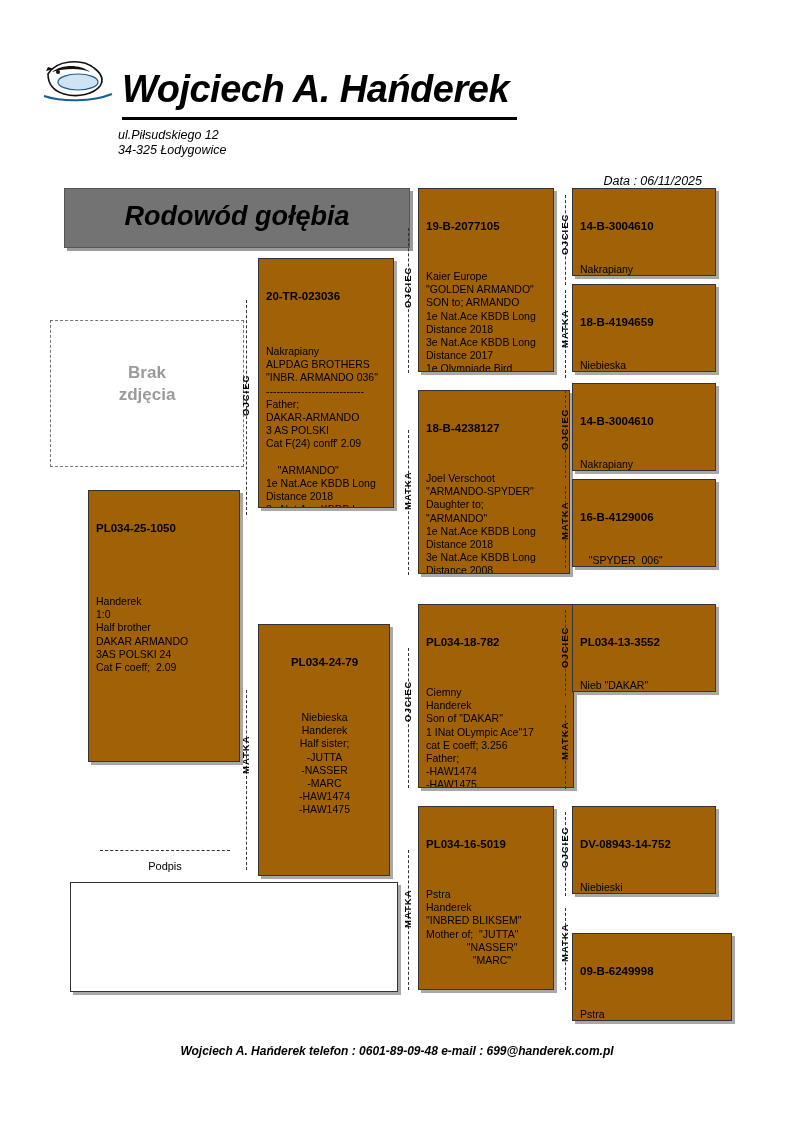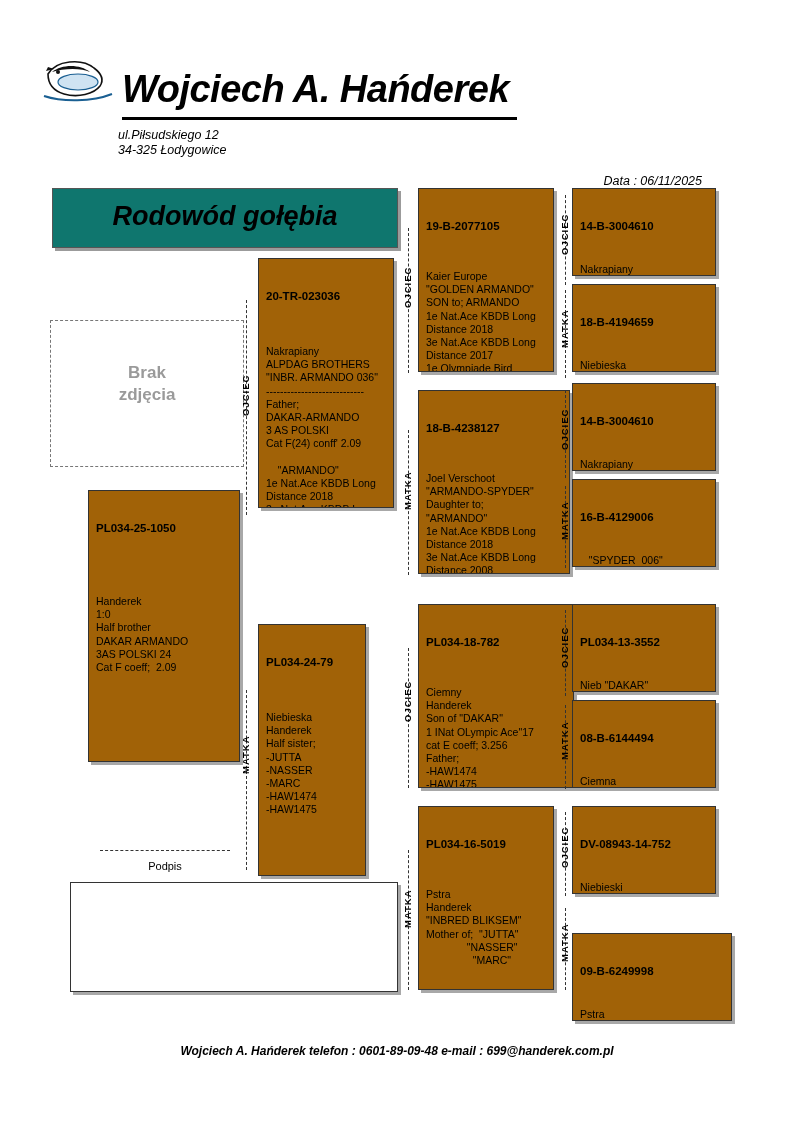--- a/index.html
+++ b/index.html
@@ -61,25 +61,25 @@
     top: 150px;
     font-style: italic;
     font-size: 12.5px;
     white-space: nowrap;
     margin-top: 24px;
   }
 
   
   .title-box {
     position: absolute;
-    left: 52px;
+    left: 64px;
     top: 188px;
     width: 344px;
     height: 58px;
-    background: #0f766e;
+    background: #737373;
     border: 1px solid #555;
     box-shadow: 3px 3px 0 #9b9b9b;
   }
   .title-box span {
     position: absolute;
     left: 0; right: 0;
     top: 12px;
     text-align: center;
     font-size: 27px;
     font-weight: bold;
@@ -229,21 +229,21 @@
 
     "ARMANDO"
 1e Nat.Ace KBDB Long
 Distance 2018
 3e Nat.Ace KBDB Long
 Distance 2017</span>
   </div>
 
   <div class="vline" style="left:246px; top:690px; height:180px;"></div>
   <div class="vlabel" style="left:240px; top:725px; height:60px;">MATKA</div>
-  <div class="box" style="left:258px; top:624px; width:108px; height:252px;">
+  <div class="box" style="left:258px; top:624px; width:132px; height:252px;text-align:center;">
     <span class="hd">PL034-24-79</span>
     <span class="bd" style="margin-top:12px;">Niebieska
 Handerek
 Half sister;
 -JUTTA
 -NASSER
 -MARC
 -HAW1474
 -HAW1475</span>
   </div>
@@ -351,27 +351,20 @@
   <div class="box" style="left:572px; top:604px; width:144px; height:88px;">
     <span class="hd">PL034-13-3552</span>
     <span class="bd">Nieb "DAKAR"
 1. INat.Olympic ace '17
 cat. E coeff.: 3.256
 Winner:</span>
   </div>
 
   <div class="vline" style="left:565px; top:705px; height:84px;"></div>
   <div class="vlabel" style="left:559px; top:712px; height:58px;">MATKA</div>
-  <div class="box" style="left:572px; top:700px; width:144px; height:88px;">
-    <span class="hd">08-B-6144494</span>
-    <span class="bd">Ciemna
-"PANTERKA"
-MATKA 10-2545
-1 LOTNIK OKRĘGU B-</span>
-  </div>
 
   <div class="vline" style="left:565px; top:812px; height:84px;"></div>
   <div class="vlabel" style="left:559px; top:818px; height:58px;">OJCIEC</div>
   <div class="box" style="left:572px; top:806px; width:144px; height:88px;">
     <span class="hd">DV-08943-14-752</span>
     <span class="bd">Niebieski
 Wnuk:   "RUDY"
 "PEREL" "DANIELLA"
 VANDANABEELE</span>
   </div>

